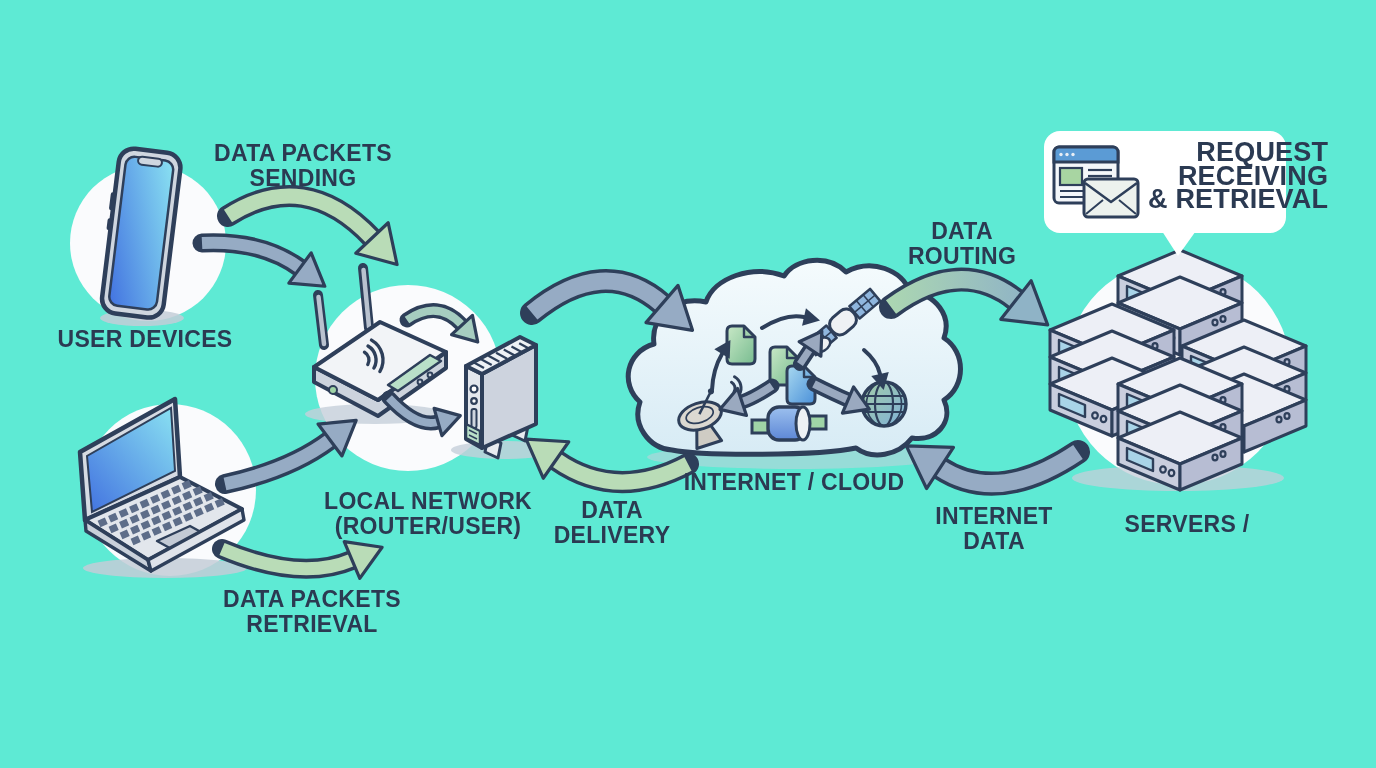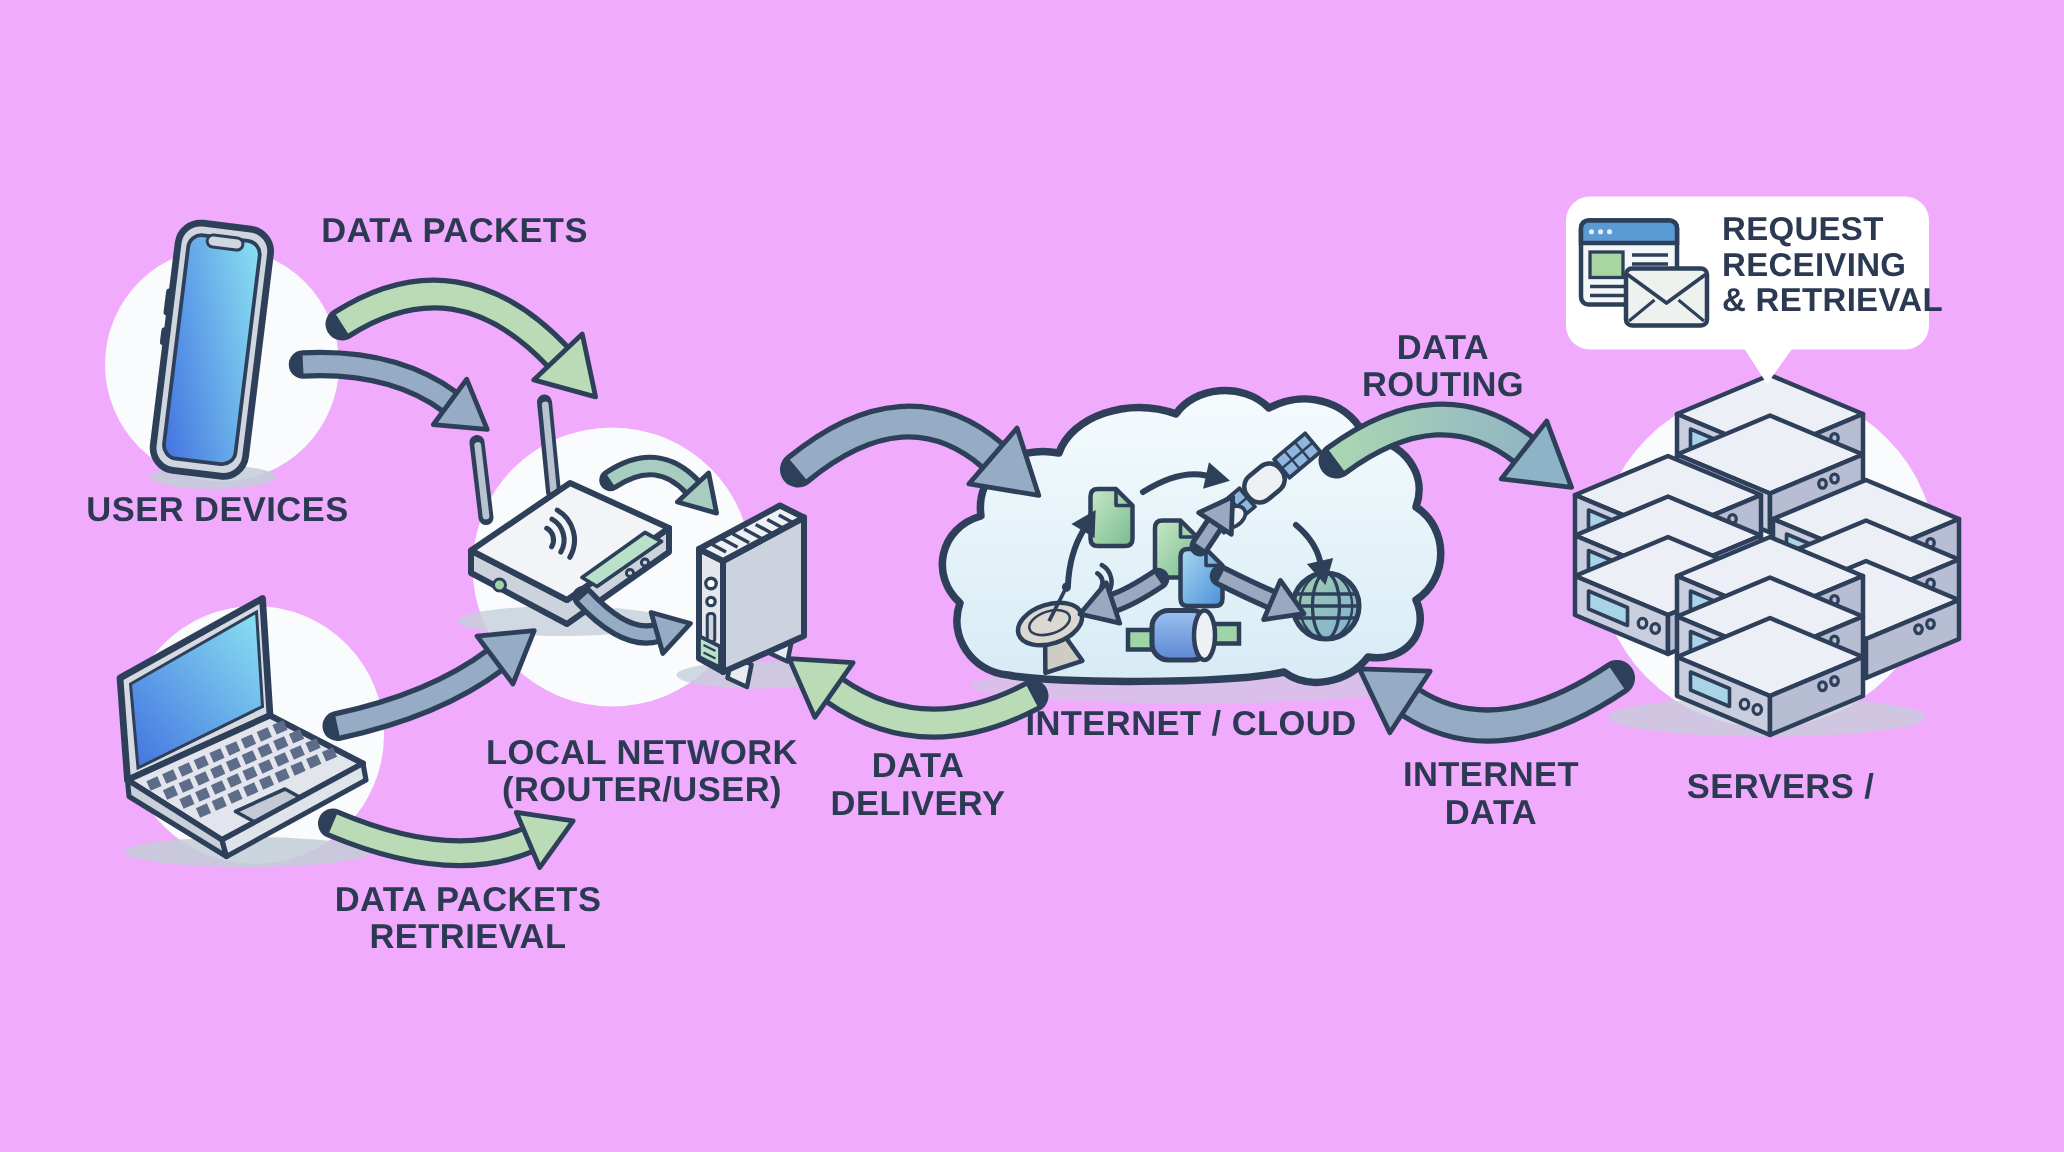--- a/index.html
+++ b/index.html
@@ -1,36 +1,36 @@
 <!DOCTYPE html>
 <html><head>
 <meta charset="utf-8">
 <style>
   html,body{margin:0;padding:0;}
   body{background:#b8c0ca;}
   .stage{
     position:relative;width:1376px;height:768px;overflow:hidden;
-    background:#f0abfc;
+    background:#5eead4;
     font-family:"Liberation Sans",sans-serif;
   }
   .art{position:absolute;left:0;top:0;}
   .lbl{
     position:absolute;
     transform:translateX(-50%);
     text-align:center;
     font-weight:700;
     font-size:23px;
     line-height:25px;
     letter-spacing:.3px;
     color:#2b3a52;
     white-space:nowrap;
   }
   .lbl span{display:block;}
   .lbl.bubble-text{
-    transform:none;text-align:left;font-size:22px;line-height:23.5px;letter-spacing:.2px;
+    transform:none;text-align:right;font-size:27px;line-height:23.5px;letter-spacing:.2px;
   }
 </style>
 </head>
 <body>
 
 <div class="stage">
 
 <svg class="art" width="1376" height="768" viewBox="0 0 1376 768">
   <defs>
     <linearGradient id="scrGrad" x1="1" y1="0" x2="0" y2="1">
@@ -348,20 +348,21 @@
         <g>
           <path d="M800,364 Q806,355 810,349" fill="none" stroke="#2e3f5a" stroke-width="14" stroke-linecap="round"></path>
           <path d="M800,364 Q806,355 810,349" fill="none" stroke="#9aa9bf" stroke-width="7" stroke-linecap="butt"></path>
           <polygon points="821.8151141795973,331.2773287306039 820.8582563411088,356.2388375607392 799.1417436588912,341.7611624392608" fill="#9aa9bf" stroke="#2e3f5a" stroke-width="3.2" stroke-linejoin="round"></polygon>
         </g>
       </g>
 </svg>
 
 <div class="lbl" style="left:303px;top:141px">
   <span>DATA PACKETS</span>
+  <span>SENDING</span>
 </div>
 <div class="lbl" style="left:145px;top:327px">
   <span>USER DEVICES</span>
 </div>
 <div class="lbl" style="left:962px;top:219px">
   <span>DATA</span>
   <span>ROUTING</span>
 </div>
 <div class="lbl bubble-text" style="left:1148px;top:141px">
   <span>REQUEST</span>

